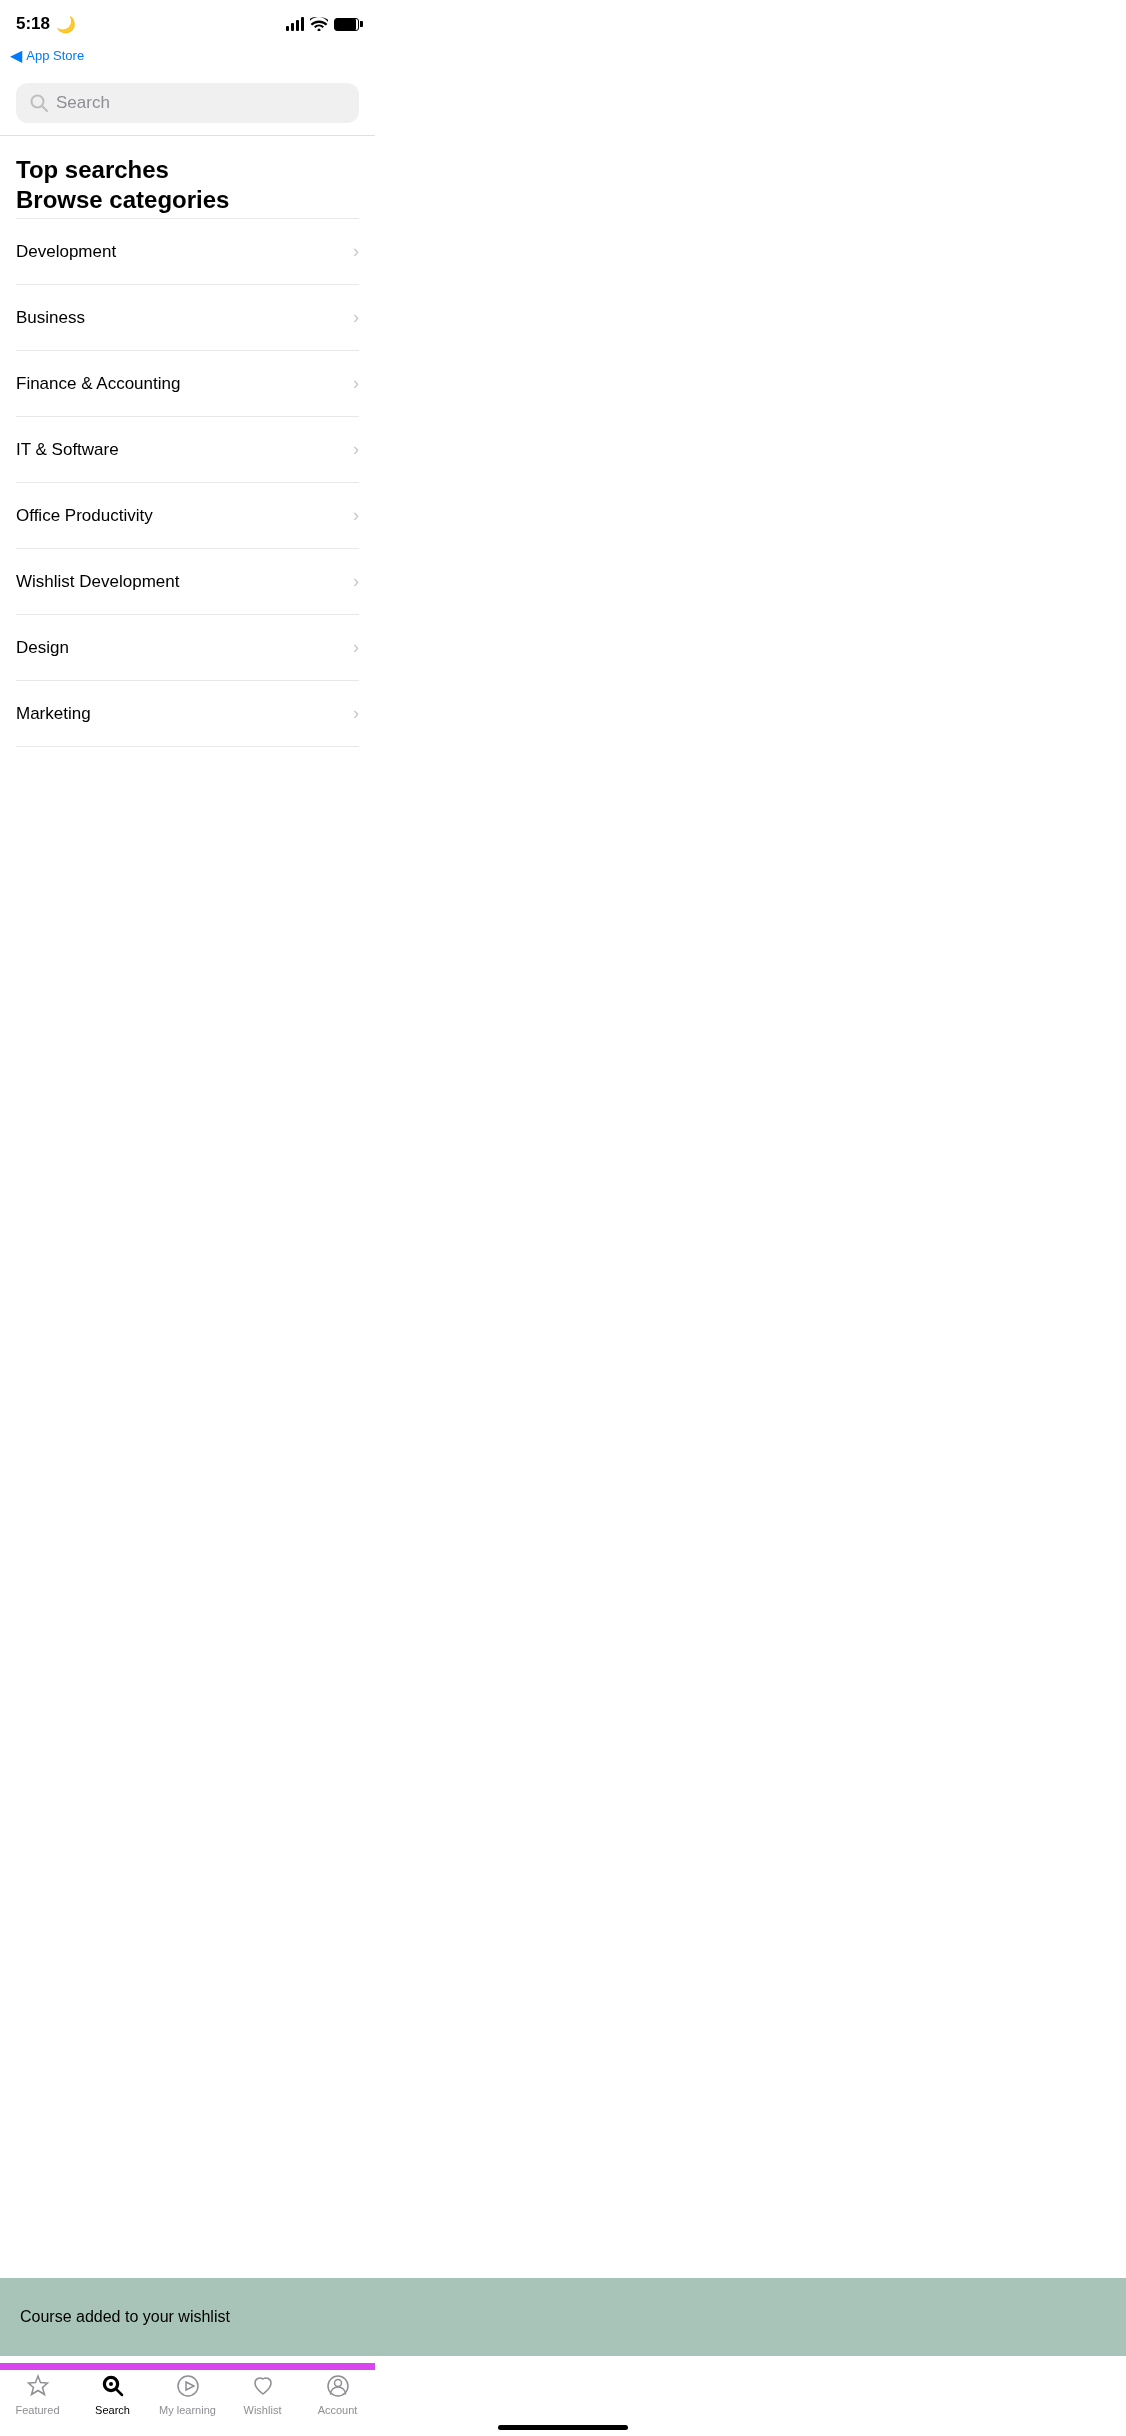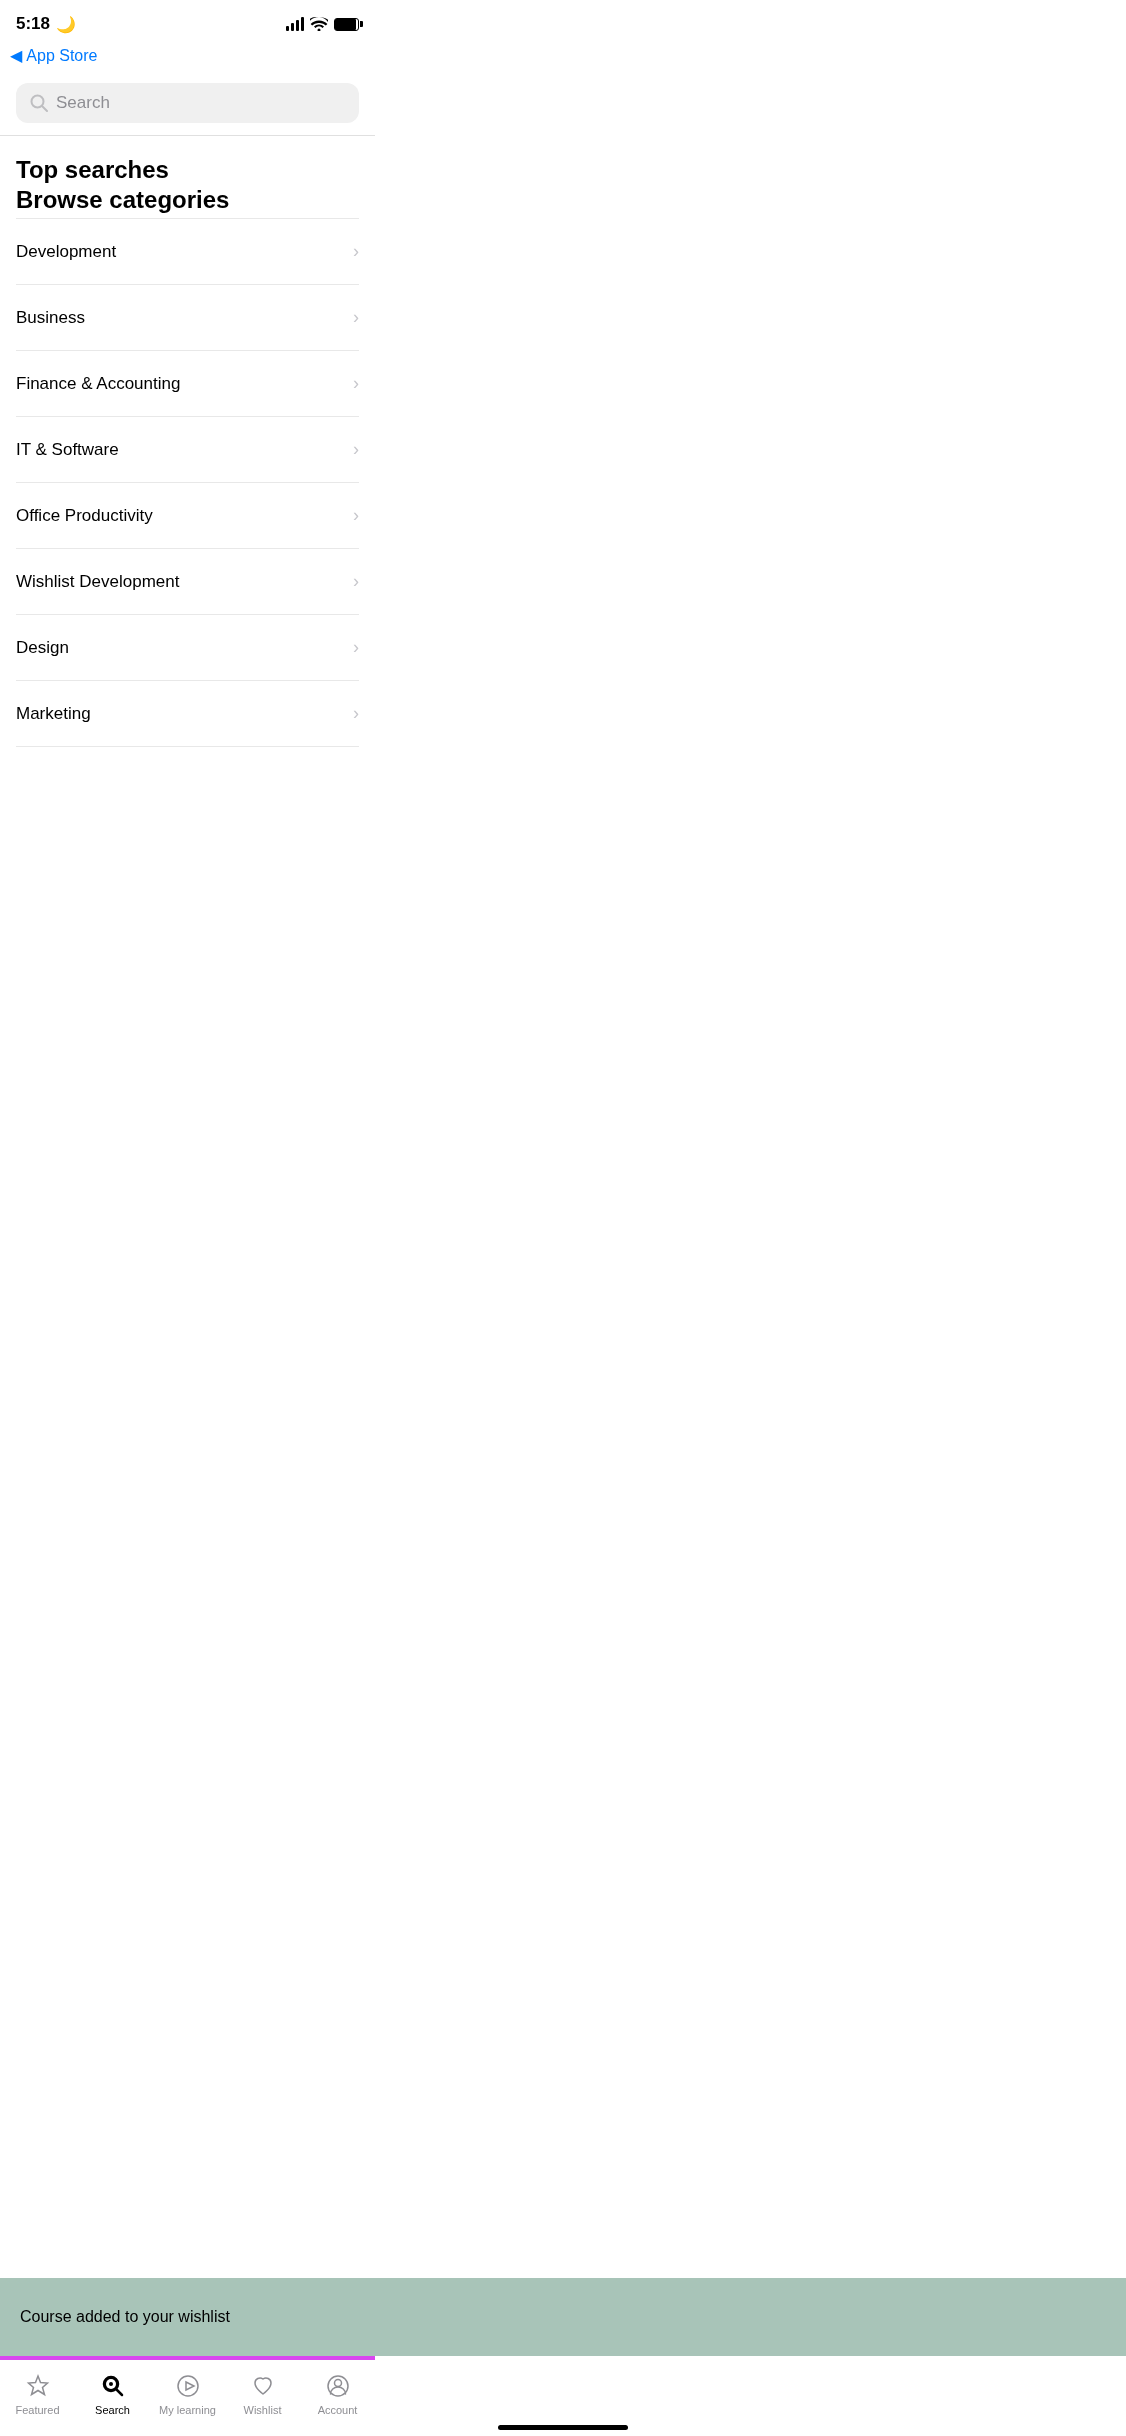--- a/index.html
+++ b/index.html
@@ -74,21 +74,21 @@
       align-items: center;
       padding: 4px 16px 10px 10px;
       background: #fff;
     }
     .back-arrow {
       font-size: 16px;
       color: #007AFF;
       margin-right: 4px;
     }
     .app-store-label {
-      font-size: 16px;
+      font-size: 13px;
       color: #007AFF;
     }
 
     
     .search-bar {
       margin: 8px 16px 12px 16px;
       background: #f0f0f0;
       border-radius: 12px;
       display: flex;
       align-items: center;
@@ -186,25 +186,25 @@
     }
 
     
     .tab-bar {
       position: fixed;
       bottom: 0;
       left: 0;
       right: 0;
       width: 375px;
       background: #fff;
-      border-top: 4px solid #d946ef;
+      border-top: 7px solid #d946ef;
       display: flex;
       justify-content: space-around;
       align-items: flex-start;
-      padding: 12px 0 20px 0;
+      padding: 2px 0 20px 0;
       z-index: 200;
     }
     .tab-item {
       display: flex;
       flex-direction: column;
       align-items: center;
       gap: 4px;
       cursor: pointer;
       flex: 1;
     }

